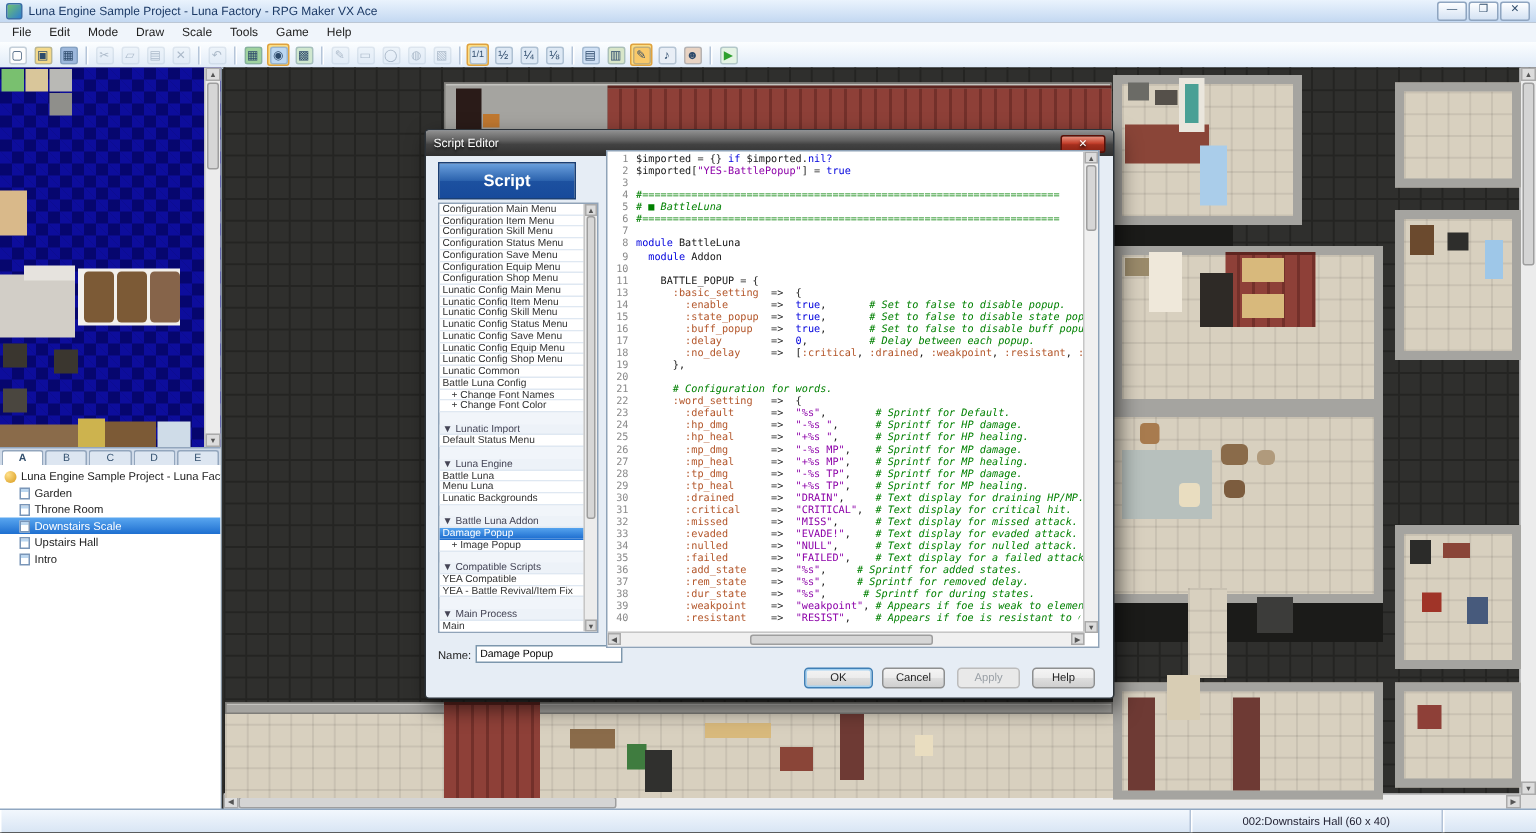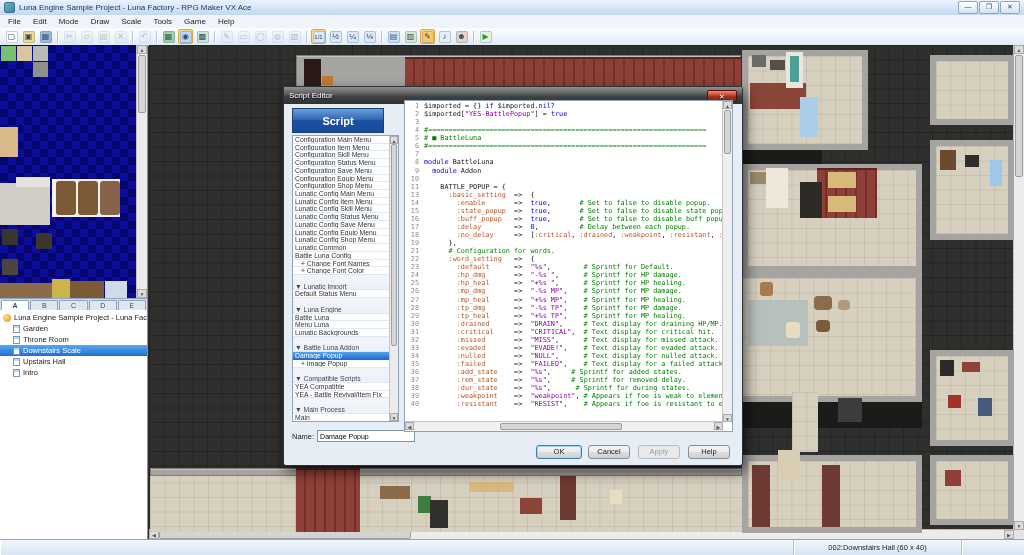--- a/index.html
+++ b/index.html
@@ -94,21 +94,21 @@
   .sl-scroll{position:absolute;right:0;top:0;bottom:0;width:8px;background:#ececec;border-left:1px solid #c6c6c6;}
   .sl-thumb{position:absolute;left:1px;right:1px;top:8px;height:200px;background:#d6d6d6;border:1px solid #9e9e9e;border-radius:2px;}
   .name-row{position:absolute;left:8px;top:343px;display:flex;align-items:center;gap:3px;font-size:7.5px;color:#222;}
   .name-input{width:98px;height:12px;border:1px solid #7d97ad;font-size:7px;padding:0 2px;background:#fff;
     font-family:"Liberation Sans",sans-serif;box-sizing:border-box;}
   .code-wrap{position:absolute;left:120px;top:13px;width:329px;height:332px;box-sizing:border-box;
     background:#fff;border:1px solid #8fa3b8;overflow:hidden;}
   .code-lines{position:absolute;left:0;top:1px;right:10px;bottom:10px;overflow:hidden;border-radius:18px;}
   .cl{height:8.07px;line-height:8px;white-space:pre;font-family:"DejaVu Sans Mono","Liberation Mono",monospace;font-size:6.8px;color:#111;}
   .ln{display:inline-block;width:14px;text-align:right;margin-right:5px;color:#8a8a8a;}
-  .tk-p{color:#161616;} .tk-k{color:#0000dd;} .tk-c{color:#008000;} .tk-s{color:#8c00a8;}
+  .tk-p{color:#161616;} .tk-k{color:#0000dd;} .tk-c{color:#008000;font-style:italic;} .tk-s{color:#8c00a8;}
   .tk-y{color:#b3562a;} .tk-n{color:#0000dd;}
   .code-vs{position:absolute;right:0;top:0;width:9px;bottom:9px;background:#f0f0f0;border-left:1px solid #c6c6c6;}
   .code-vs .thumb{position:absolute;left:1px;right:1px;top:9px;height:42px;background:#d6d6d6;border:1px solid #9e9e9e;border-radius:2px;}
   .code-hs{position:absolute;left:0;right:9px;bottom:0;height:9px;background:#f0f0f0;border-top:1px solid #c6c6c6;}
   .code-hs .thumb{position:absolute;top:1px;bottom:1px;left:95px;width:120px;background:#d6d6d6;border:1px solid #9e9e9e;border-radius:2px;}
   .code-hs .hs-arr{height:8px;width:9px;line-height:8px;}
   .dlg-btn{position:absolute;top:358px;height:14px;font-size:7.5px;color:#222;text-align:center;line-height:12px;
     background:linear-gradient(#f4f4f4,#ececec 48%,#dedede 52%,#cfcfcf);border:1px solid #8e8f8f;border-radius:3px;box-sizing:border-box;}
   .dlg-btn.default{border-color:#3f7fb5;box-shadow:inset 0 0 0 1px #a5d2f1;}
   .dlg-btn.disabled{color:#9aa0a6;background:#e9e9e9;border-color:#bcbcbc;}
@@ -435,20 +435,21 @@
         <div class="cl"><span class="ln">9</span><span class="tk-p">  </span><span class="tk-k">module</span><span class="tk-p"> Addon</span></div>
         <div class="cl"><span class="ln">10</span></div>
         <div class="cl"><span class="ln">11</span><span class="tk-p">    BATTLE_POPUP = {</span></div>
         <div class="cl"><span class="ln">13</span><span class="tk-y">      :basic_setting</span><span class="tk-p">  =&gt;  {</span></div>
         <div class="cl"><span class="ln">14</span><span class="tk-y">        :enable</span><span class="tk-p">       =&gt;  </span><span class="tk-k">true</span><span class="tk-p">,</span><span class="tk-c">       # Set to false to disable popup.</span></div>
         <div class="cl"><span class="ln">15</span><span class="tk-y">        :state_popup</span><span class="tk-p">  =&gt;  </span><span class="tk-k">true</span><span class="tk-p">,</span><span class="tk-c">       # Set to false to disable state popup.</span></div>
         <div class="cl"><span class="ln">16</span><span class="tk-y">        :buff_popup</span><span class="tk-p">   =&gt;  </span><span class="tk-k">true</span><span class="tk-p">,</span><span class="tk-c">       # Set to false to disable buff popup.</span></div>
         <div class="cl"><span class="ln">17</span><span class="tk-y">        :delay</span><span class="tk-p">        =&gt;  </span><span class="tk-n">0</span><span class="tk-p">,</span><span class="tk-c">          # Delay between each popup.</span></div>
         <div class="cl"><span class="ln">18</span><span class="tk-y">        :no_delay</span><span class="tk-p">     =&gt;  [</span><span class="tk-y">:critical</span><span class="tk-p">, </span><span class="tk-y">:drained</span><span class="tk-p">, </span><span class="tk-y">:weakpoint</span><span class="tk-p">, </span><span class="tk-y">:resistant</span><span class="tk-p">, </span><span class="tk-y">:absorbed</span></div>
         <div class="cl"><span class="ln">19</span><span class="tk-p">      },</span></div>
+        <div class="cl"><span class="ln">20</span></div>
         <div class="cl"><span class="ln">21</span><span class="tk-c">      # Configuration for words.</span></div>
         <div class="cl"><span class="ln">22</span><span class="tk-y">      :word_setting</span><span class="tk-p">   =&gt;  {</span></div>
         <div class="cl"><span class="ln">23</span><span class="tk-y">        :default</span><span class="tk-p">      =&gt;  </span><span class="tk-s">"%s"</span><span class="tk-p">,</span><span class="tk-c">        # Sprintf for Default.</span></div>
         <div class="cl"><span class="ln">24</span><span class="tk-y">        :hp_dmg</span><span class="tk-p">       =&gt;  </span><span class="tk-s">"-%s "</span><span class="tk-p">,</span><span class="tk-c">      # Sprintf for HP damage.</span></div>
         <div class="cl"><span class="ln">25</span><span class="tk-y">        :hp_heal</span><span class="tk-p">      =&gt;  </span><span class="tk-s">"+%s "</span><span class="tk-p">,</span><span class="tk-c">      # Sprintf for HP healing.</span></div>
         <div class="cl"><span class="ln">26</span><span class="tk-y">        :mp_dmg</span><span class="tk-p">       =&gt;  </span><span class="tk-s">"-%s MP"</span><span class="tk-p">,</span><span class="tk-c">    # Sprintf for MP damage.</span></div>
         <div class="cl"><span class="ln">27</span><span class="tk-y">        :mp_heal</span><span class="tk-p">      =&gt;  </span><span class="tk-s">"+%s MP"</span><span class="tk-p">,</span><span class="tk-c">    # Sprintf for MP healing.</span></div>
         <div class="cl"><span class="ln">28</span><span class="tk-y">        :tp_dmg</span><span class="tk-p">       =&gt;  </span><span class="tk-s">"-%s TP"</span><span class="tk-p">,</span><span class="tk-c">    # Sprintf for MP damage.</span></div>
         <div class="cl"><span class="ln">29</span><span class="tk-y">        :tp_heal</span><span class="tk-p">      =&gt;  </span><span class="tk-s">"+%s TP"</span><span class="tk-p">,</span><span class="tk-c">    # Sprintf for MP healing.</span></div>
         <div class="cl"><span class="ln">30</span><span class="tk-y">        :drained</span><span class="tk-p">      =&gt;  </span><span class="tk-s">"DRAIN"</span><span class="tk-p">,</span><span class="tk-c">     # Text display for draining HP/MP.</span></div>

